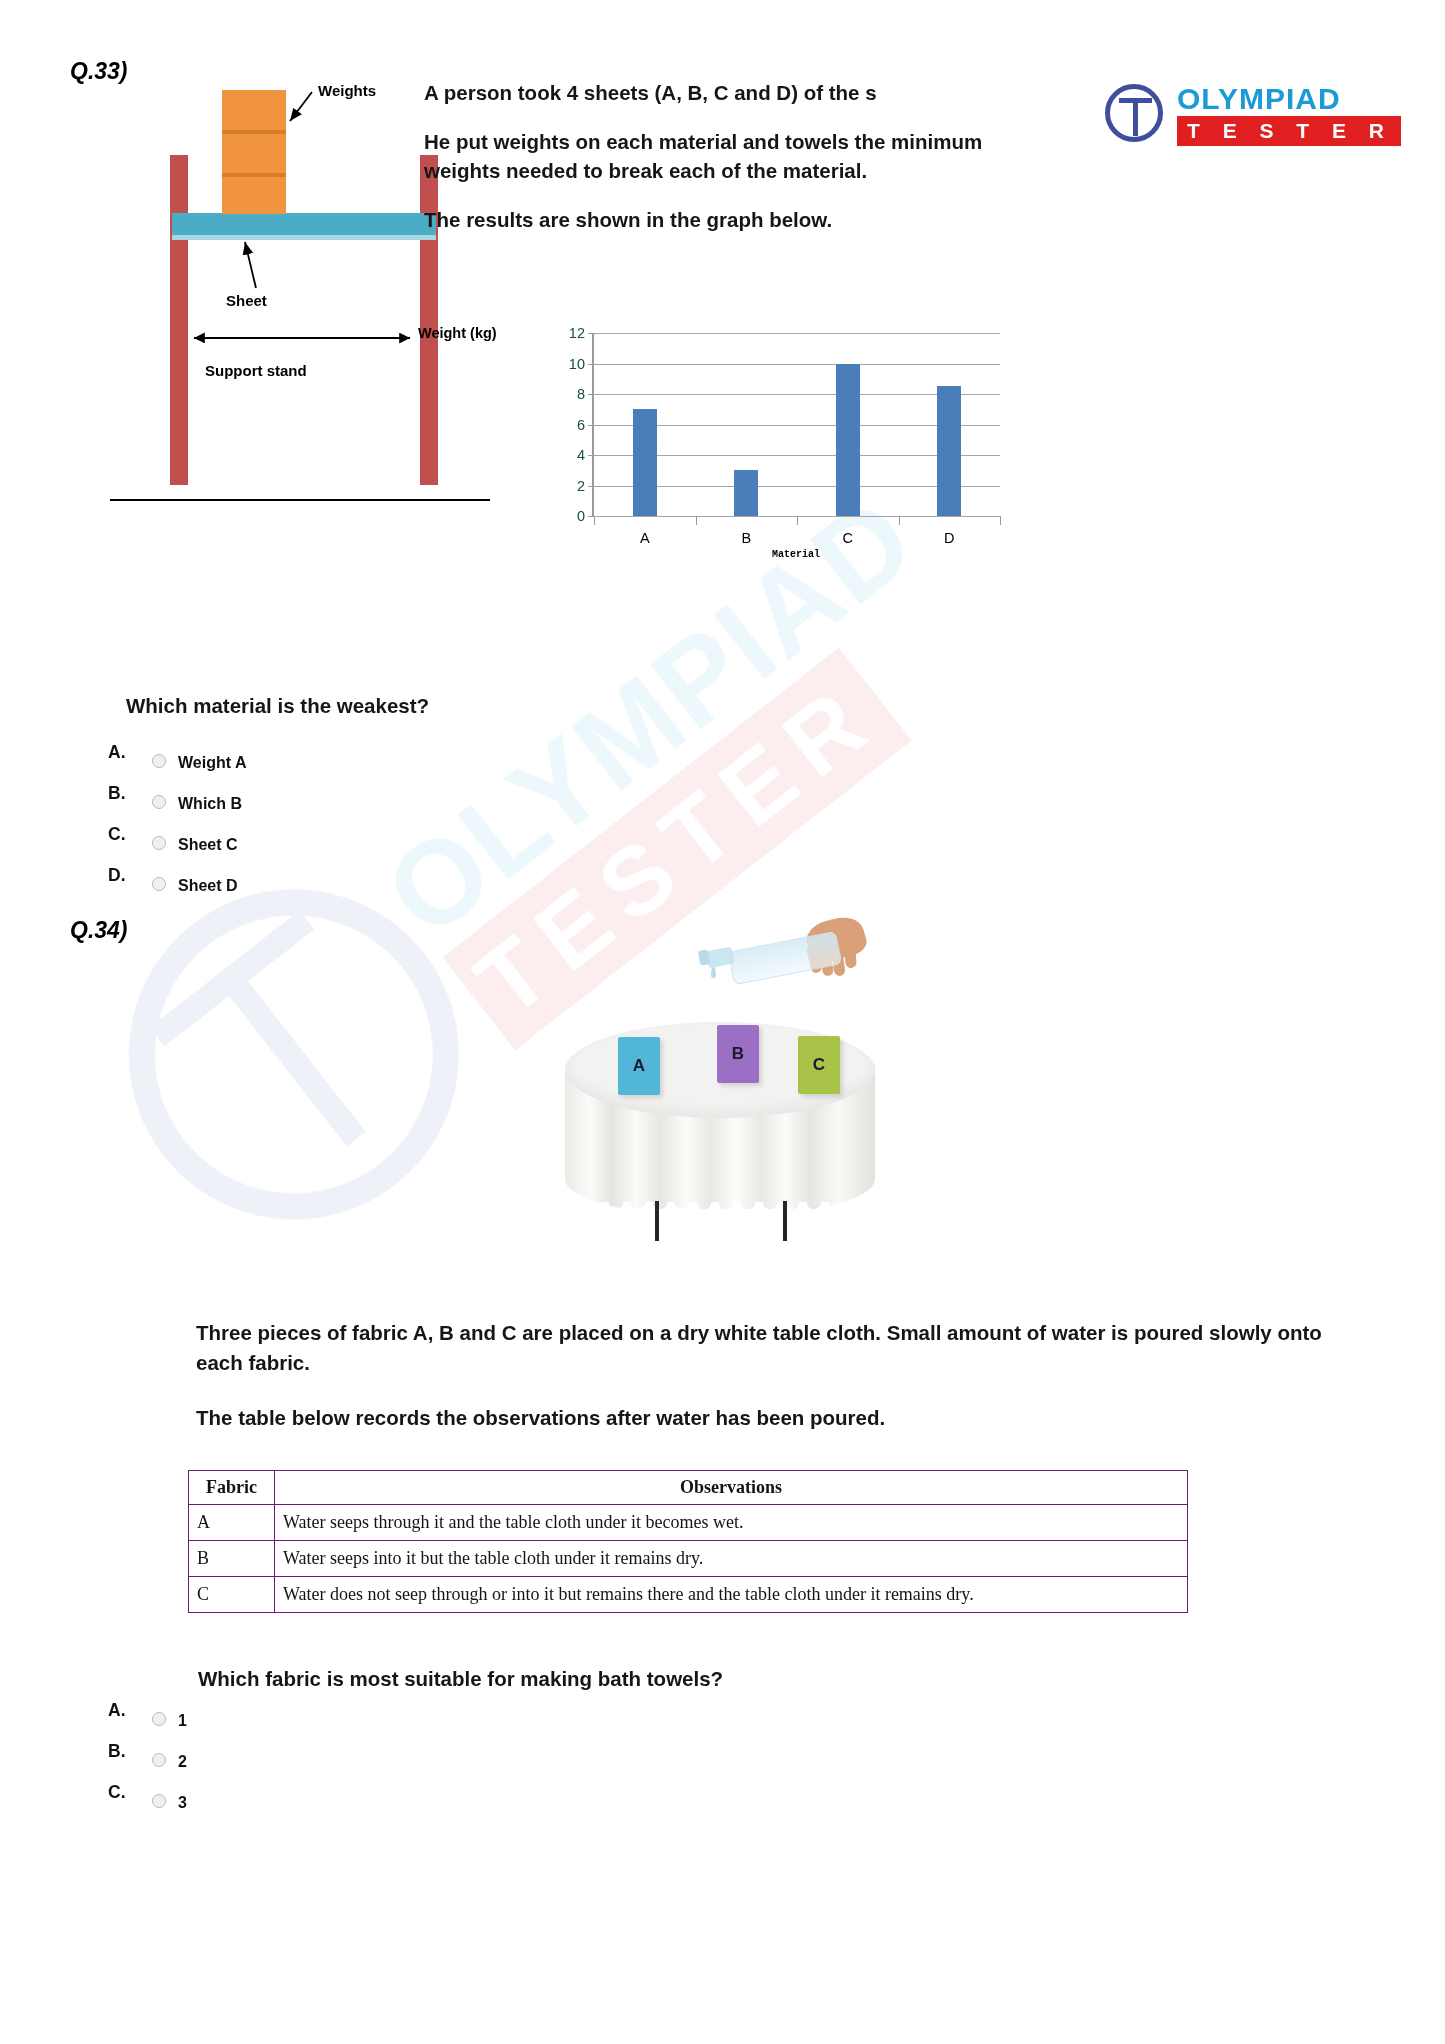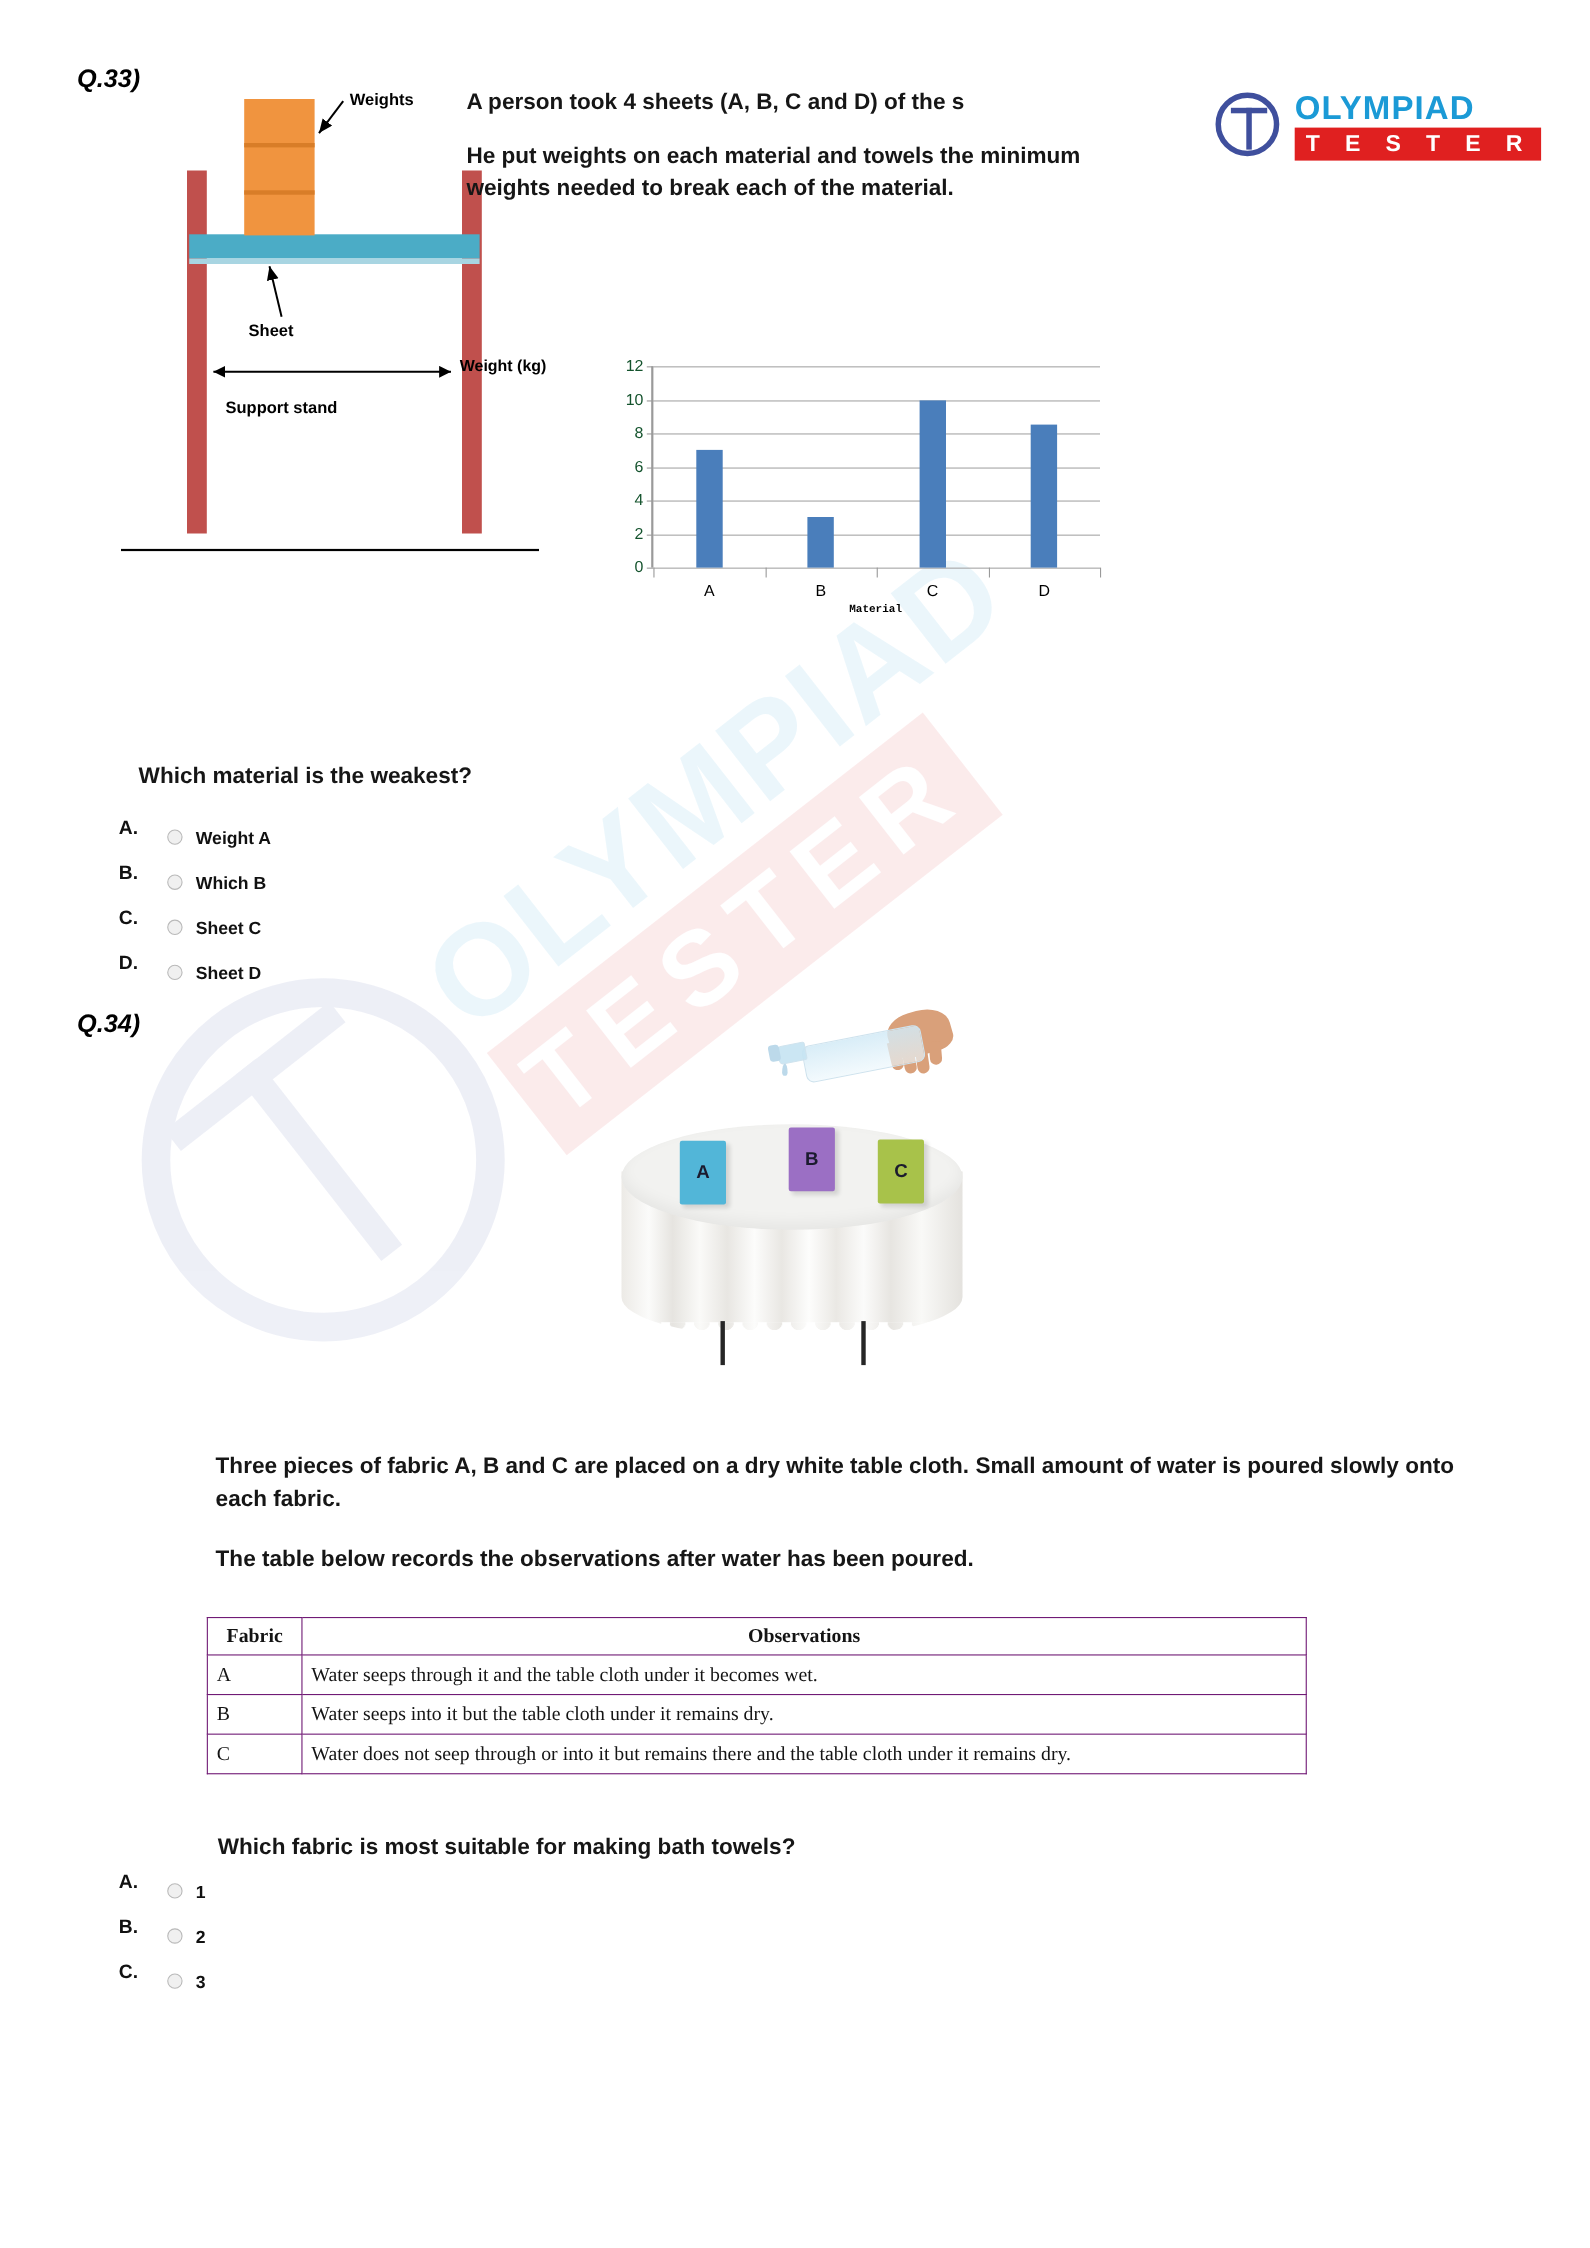--- a/index.html
+++ b/index.html
@@ -347,20 +347,21 @@
     </svg>
 
     <div class="lbl lbl-weights">Weights</div>
     <div class="lbl lbl-sheet">Sheet</div>
     <div class="lbl lbl-support">Support stand</div>
   </div>
 
   <div class="q33-text">
     <p>A person took 4 sheets (A, B, C and D) of the s</p>
     <p>He put weights on each material and towels the minimum weights needed to break each of the material.</p>
+    <p>The results are shown in the graph below.</p>
   </div>
 
   <div class="logo">
     <div class="logo-mark">
       <div class="th"></div>
       <div class="tv"></div>
     </div>
     <div class="logo-olympiad">OLYMPIAD</div>
     <div class="logo-tester">T E S T E R</div>
   </div>

